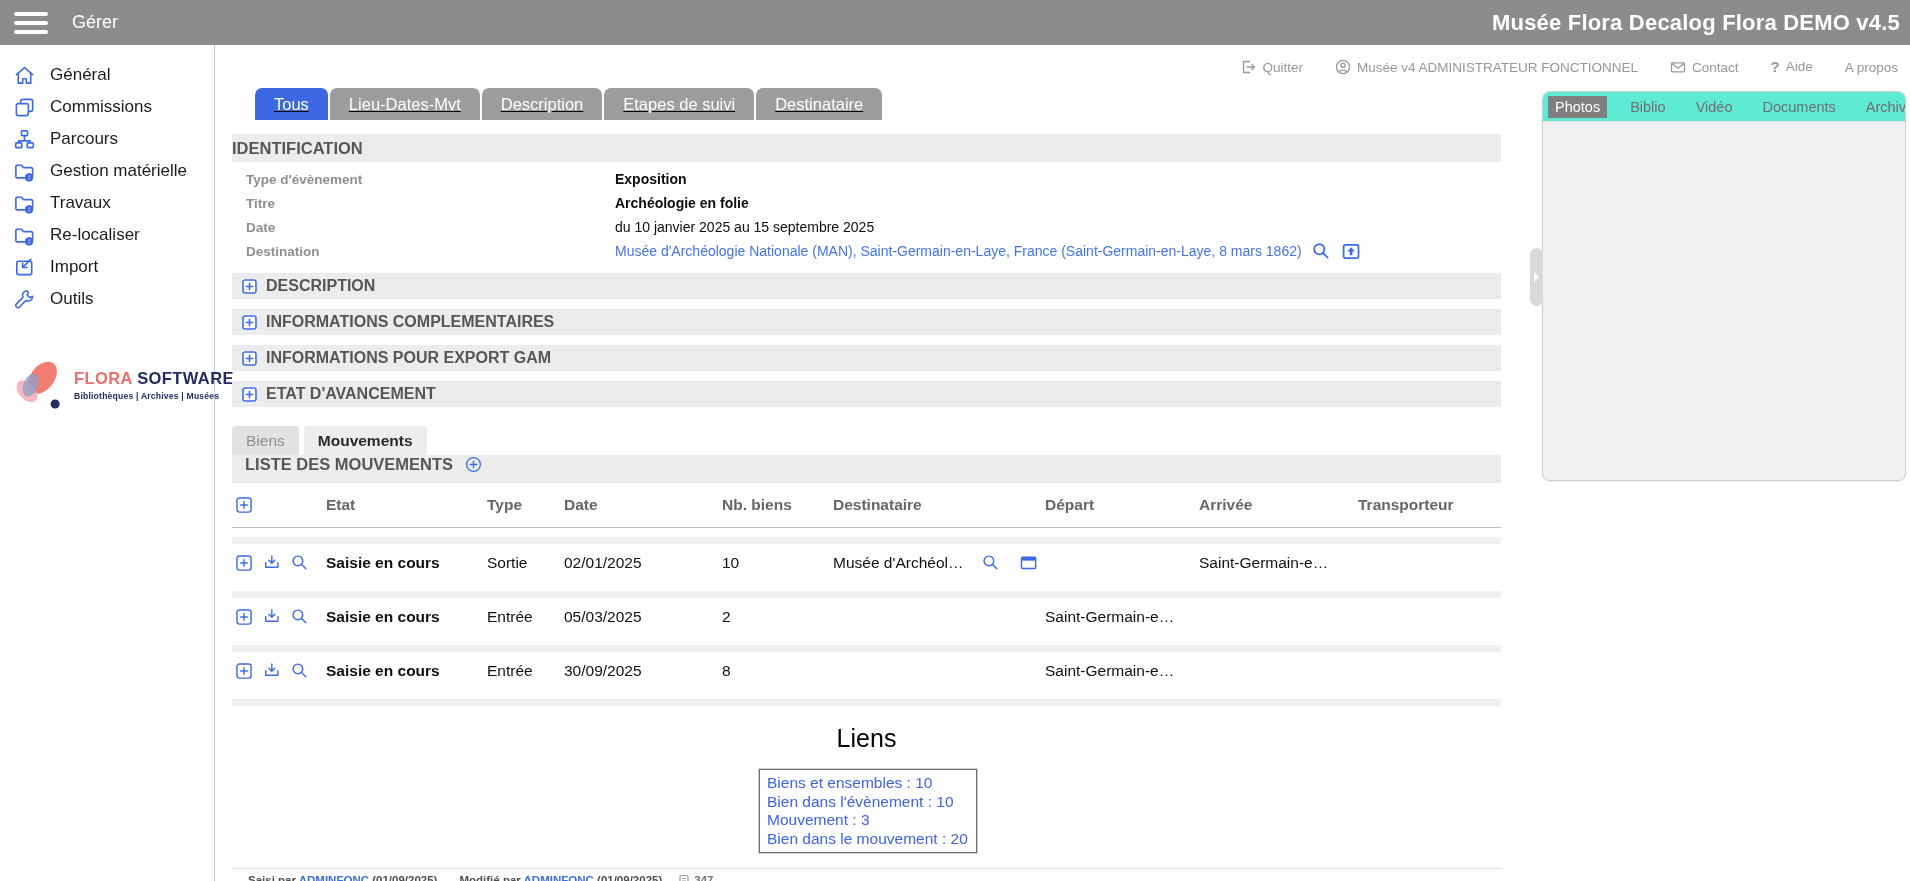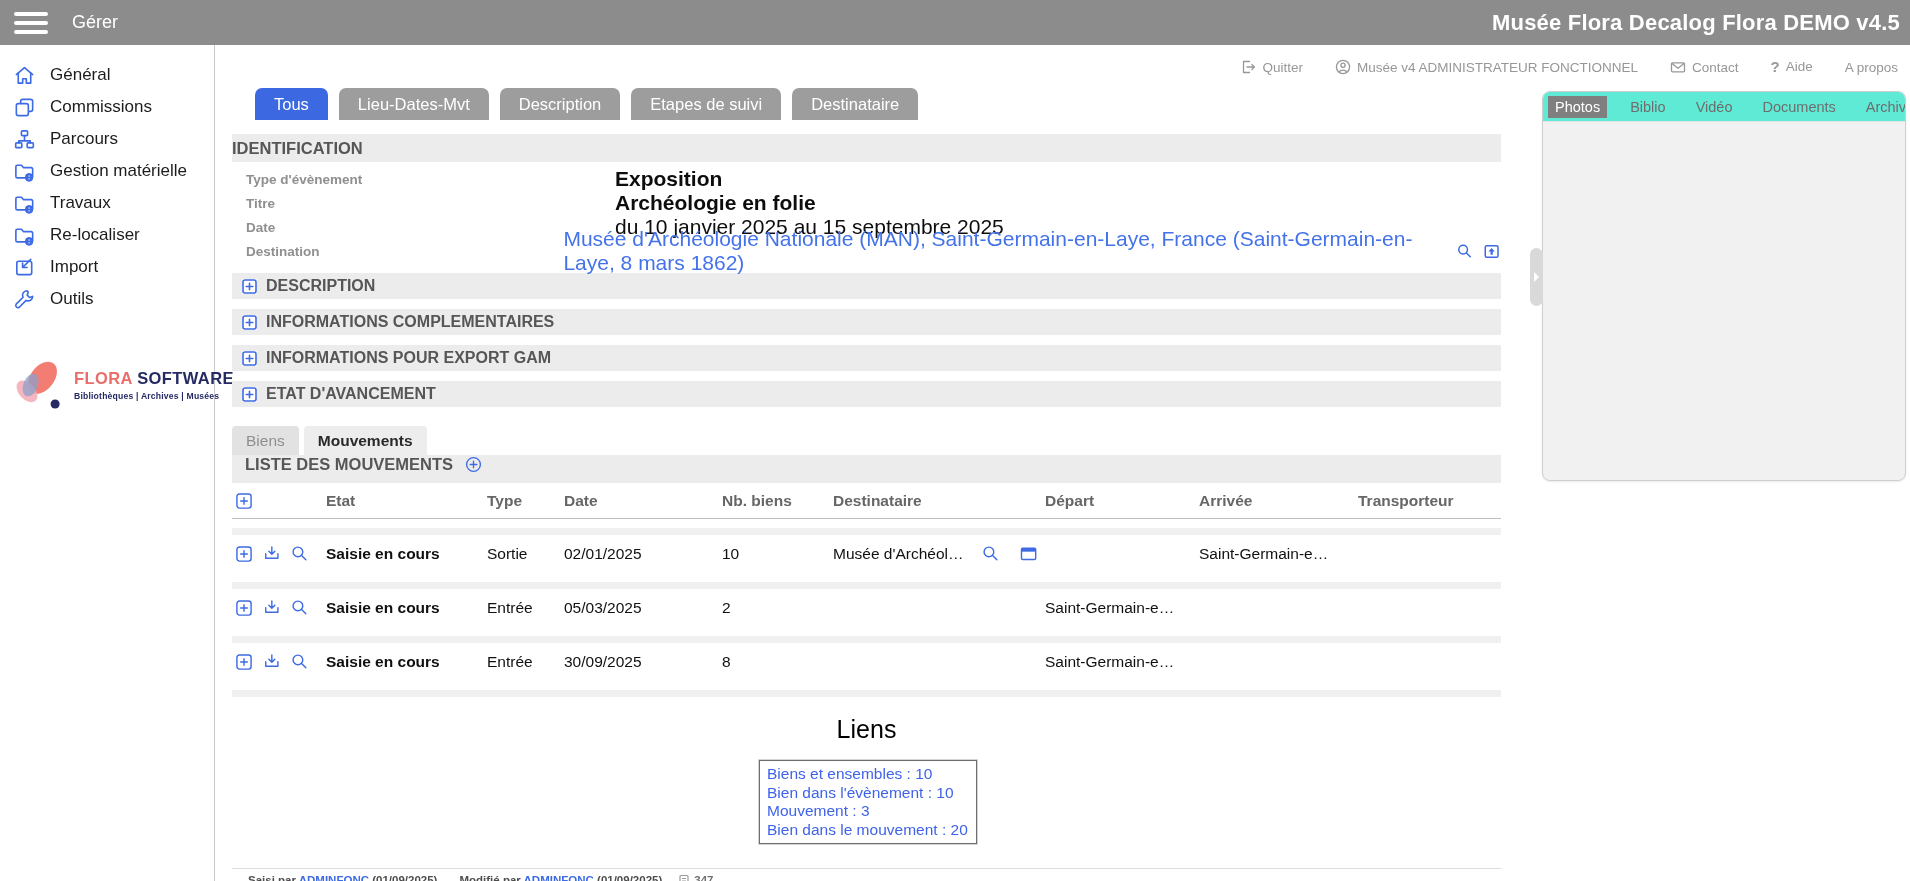--- a/index.html
+++ b/index.html
@@ -28,51 +28,51 @@
   .logo-text .tagline { font-size:8.6px; font-weight:bold; color:#252a63; margin-top:3px; letter-spacing:.2px; }
 
   
   .utility { position:absolute; top:58px; right:12px; display:flex; align-items:flex-end; gap:32px; color:#979797; font-size:13.5px; }
   .u-item { display:flex; align-items:center; gap:6px; cursor:pointer; white-space:nowrap; }
   .uicon { width:16px; height:16px; }
   .uicon * { stroke:#979797; fill:none; stroke-width:1.3; stroke-linecap:round; stroke-linejoin:round; }
   .qmark { font-size:15px; color:#979797; font-weight:bold; }
 
   
-  .tabs { position:absolute; left:255px; top:88px; display:flex; gap:11px; }
+  .tabs { position:absolute; left:255px; top:88px; display:flex; gap:2px;text-decoration:underline; }
   .tab { height:32px; line-height:32px; padding:0 19px; border-radius:7px 7px 0 0; background:#9d9d9d; color:#fff; font-size:16.5px; cursor:pointer; white-space:nowrap; }
   .tab.active { background:#3c69e1; }
 
   
   .content { position:absolute; left:232px; top:134px; width:1269px; }
   .secbar { height:28px; background:#ececec; display:flex; align-items:center; padding-left:0; font-weight:bold; color:#565656; font-size:16.5px; }
   .fields { margin-top:5px; }
   .frow { display:flex; align-items:center; height:24px; }
   .flabel { width:383px; padding-left:14px; color:#8f8f8f; font-weight:bold; font-size:13.5px; }
-  .fvalue { font-size:21px; color:#0d0d0d; }
+  .fvalue { font-size:14px; color:#0d0d0d; }
   .fvalue.b { font-weight:bold; }
   .fvalue.link { color:#4472e9; display:flex; align-items:center; gap:9px; cursor:pointer; }
   .inlineicon { width:21px; height:21px; cursor:pointer; }
   .inlineicon * { stroke:#3d6be4; fill:none; stroke-width:2; stroke-linecap:round; stroke-linejoin:round; }
   .inlineicon .fillb { fill:#3d6be4; stroke:none; }
 
   .collapsebar { height:26px; background:#ececec; display:flex; align-items:center; gap:9px; padding-left:10px; margin-top:10px; font-weight:bold; color:#565656; font-size:16px; cursor:pointer; }
   .plusbox { width:15px; height:15px; flex:0 0 15px; background:#fff; }
   .plusbox * { stroke:#3d6be4; fill:none; stroke-width:1.6; stroke-linecap:round; }
 
   .subtabs { display:flex; gap:5px; margin-top:19px; }
   .subtab { height:29px; line-height:29px; padding:0 14px; border-radius:4px 4px 0 0; background:#e2e2e2; color:#8e8e8e; font-size:15.5px; cursor:pointer; }
   .subtab.active { background:#ededed; color:#2a2a2a; font-weight:bold; }
 
   .listbar { height:28px; background:#ececec; display:flex; gap:11px; padding-left:13px; font-weight:bold; color:#565656; font-size:16.5px; }
   .circleplus { width:19px; height:19px; cursor:pointer; }
   .circleplus * { stroke:#3d6be4; fill:none; stroke-width:1.7; stroke-linecap:round; }
 
   .mgrid { display:grid; grid-template-columns:94px 161px 77px 158px 111px 212px 154px 159px 143px; align-items:center; }
-  .mhead { height:36px; border-bottom:1px solid #bfbfbf; font-weight:bold; color:#666; font-size:15.5px; }
+  .mhead { height:45px; border-bottom:1px solid #bfbfbf; font-weight:bold; color:#666; font-size:15.5px; }
   .rowsep { height:7px; background:#f0f0f0; margin-top:9px; }
   .mrow { height:38px; font-size:15.5px; color:#101010; }
   .etat { font-weight:bold; }
   .rowicons { display:flex; align-items:center; gap:8px; padding-left:2px; }
   .ricon { width:20px; height:20px; cursor:pointer; }
   .ricon * { stroke:#3d6be4; fill:none; stroke-width:1.7; stroke-linecap:round; stroke-linejoin:round; }
   .ricon .fillb { fill:#3d6be4; stroke:none; }
   .destcell { display:flex; align-items:center; gap:18px; }
 
   .liens-title { margin-top:18px; text-align:center; font-size:25px; color:#000; }

